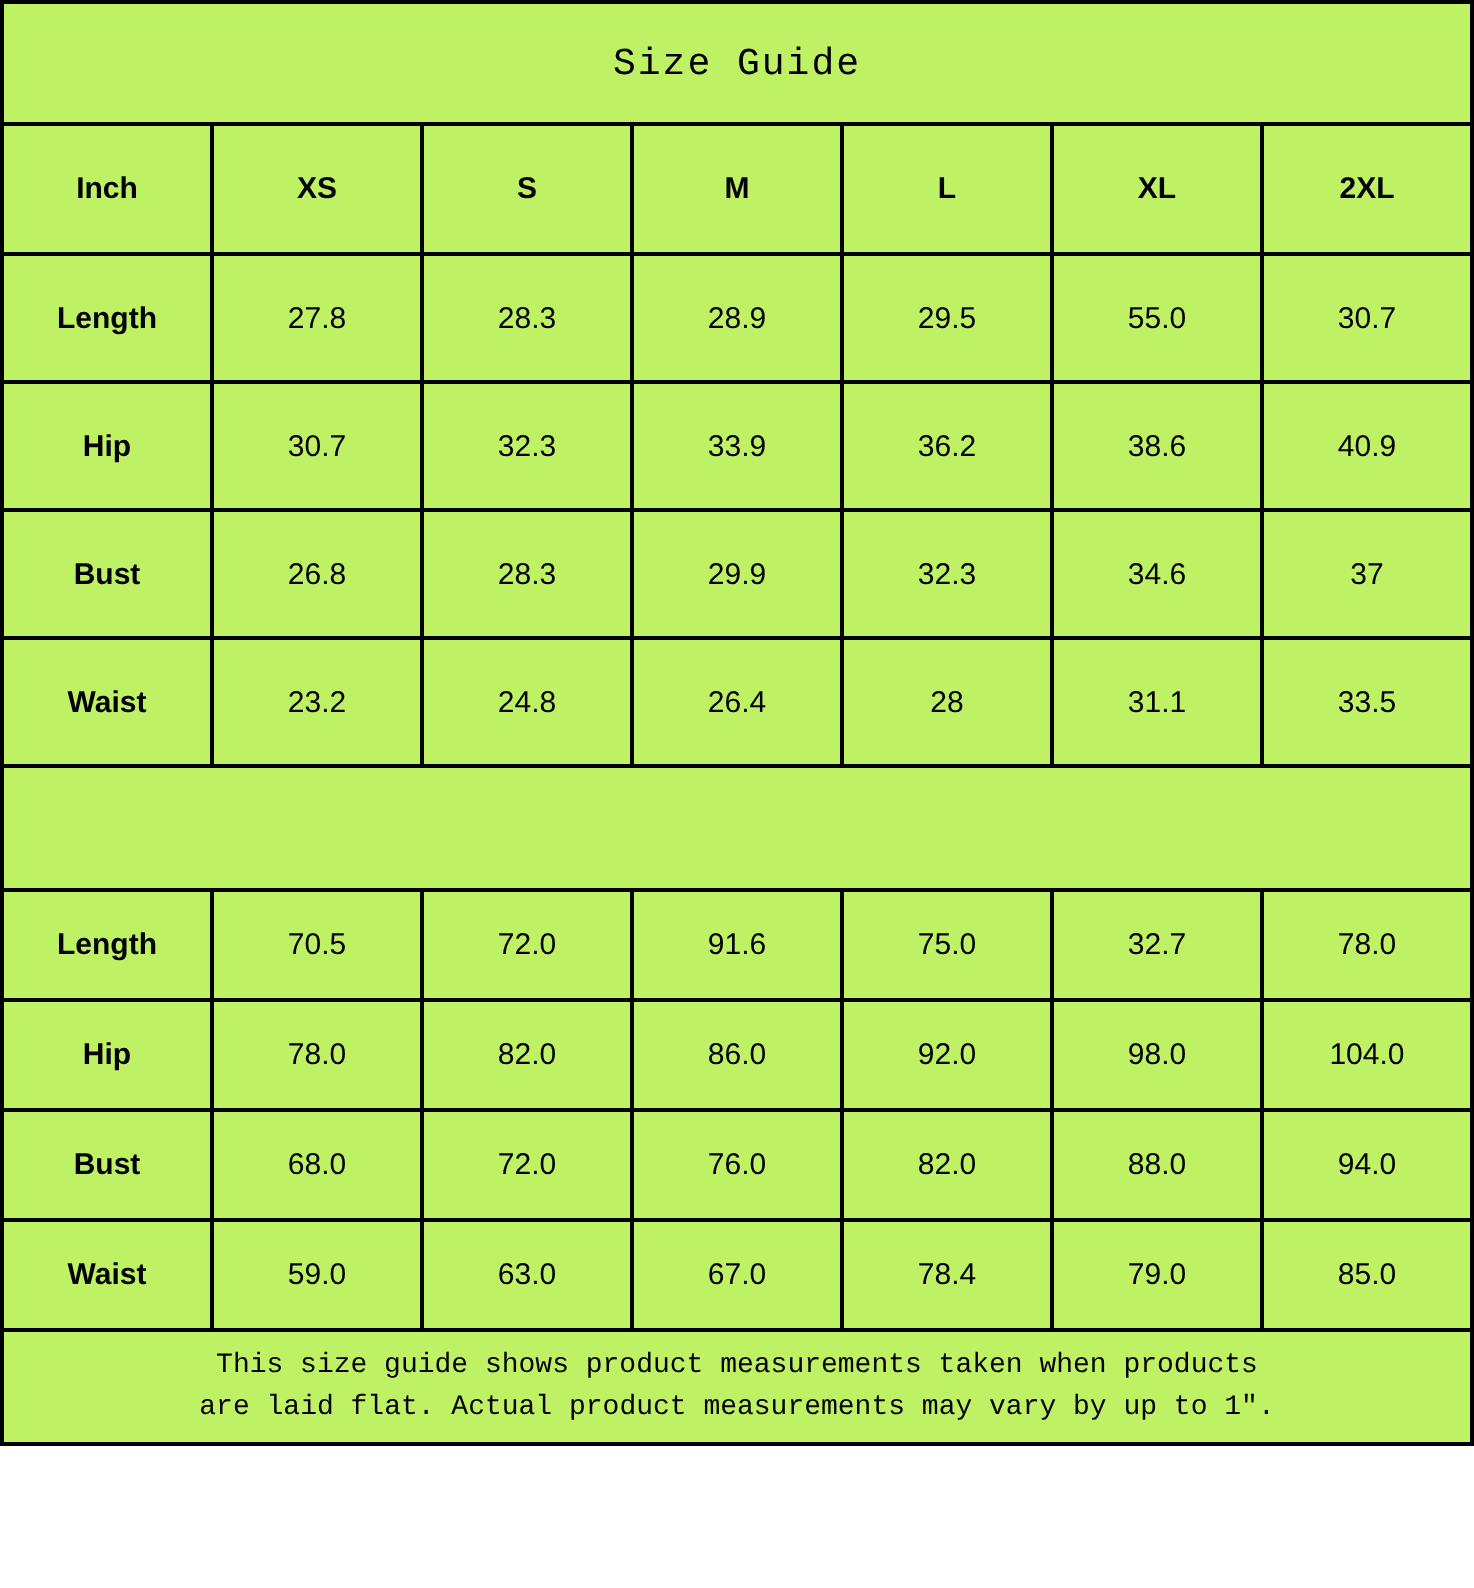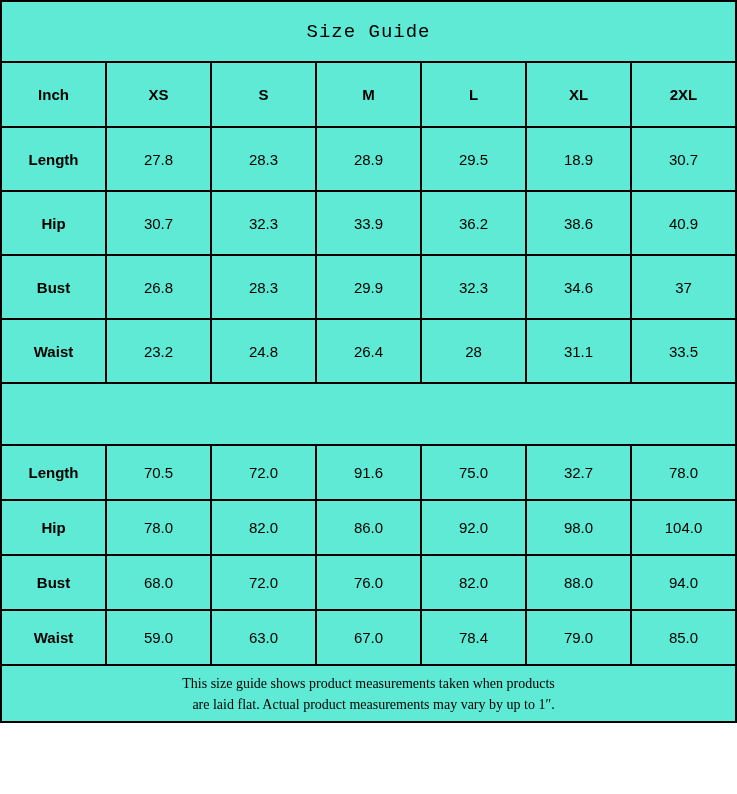--- a/index.html
+++ b/index.html
@@ -11,21 +11,21 @@
   .size-guide-wrap {
     width: 737px;
     height: 794px;
     background: #ffffff;
   }
   table.size-guide {
     width: 737px;
     height: 682px;
     border-collapse: collapse;
     table-layout: fixed;
-    background: #5eead4;
+    background: #bef264;
     color: #000000;
   }
   table.size-guide td, table.size-guide th {
     border: 2px solid #000000;
     text-align: center;
     vertical-align: middle;
     padding: 0;
     overflow: hidden;
   }
   .title-cell {
@@ -47,23 +47,22 @@
     margin-left: 16px;
   }
   .gap-row td { border-left: 2px solid #000; border-right: 2px solid #000; }
   .footer-cell {
     font-family: "Liberation Mono", "DejaVu Sans Mono", monospace;
     font-size: 14px;
     text-align: center;
   }
   .footer-inner {
     display: inline-block;
-    text-align: right;
+    text-align: center;
     line-height: 1.5;
-    font-family: Liberation Serif, serif;
   }
   tr.r-title  { height: 61px; }
   tr.r-header { height: 65px; }
   tr.r-inch   { height: 64px; }
   tr.r-gap    { height: 62px; }
   tr.r-cm     { height: 55px; }
   tr.r-footer { height: 57px; }
 </style>
 </head>
 <body>
@@ -85,21 +84,21 @@
       <th class="head-cell">XL</th>
       <th class="head-cell">2XL</th>
     </tr>
 
     <tr class="r-inch">
       <td class="label-cell">Length</td>
       <td class="value-cell">27.8</td>
       <td class="value-cell">28.3</td>
       <td class="value-cell">28.9</td>
       <td class="value-cell">29.5</td>
-      <td class="value-cell">18.9</td>
+      <td class="value-cell">55.0</td>
       <td class="value-cell">30.7</td>
     </tr>
     <tr class="r-inch">
       <td class="label-cell">Hip</td>
       <td class="value-cell">30.7</td>
       <td class="value-cell">32.3</td>
       <td class="value-cell">33.9</td>
       <td class="value-cell">36.2</td>
       <td class="value-cell">38.6</td>
       <td class="value-cell">40.9</td>

